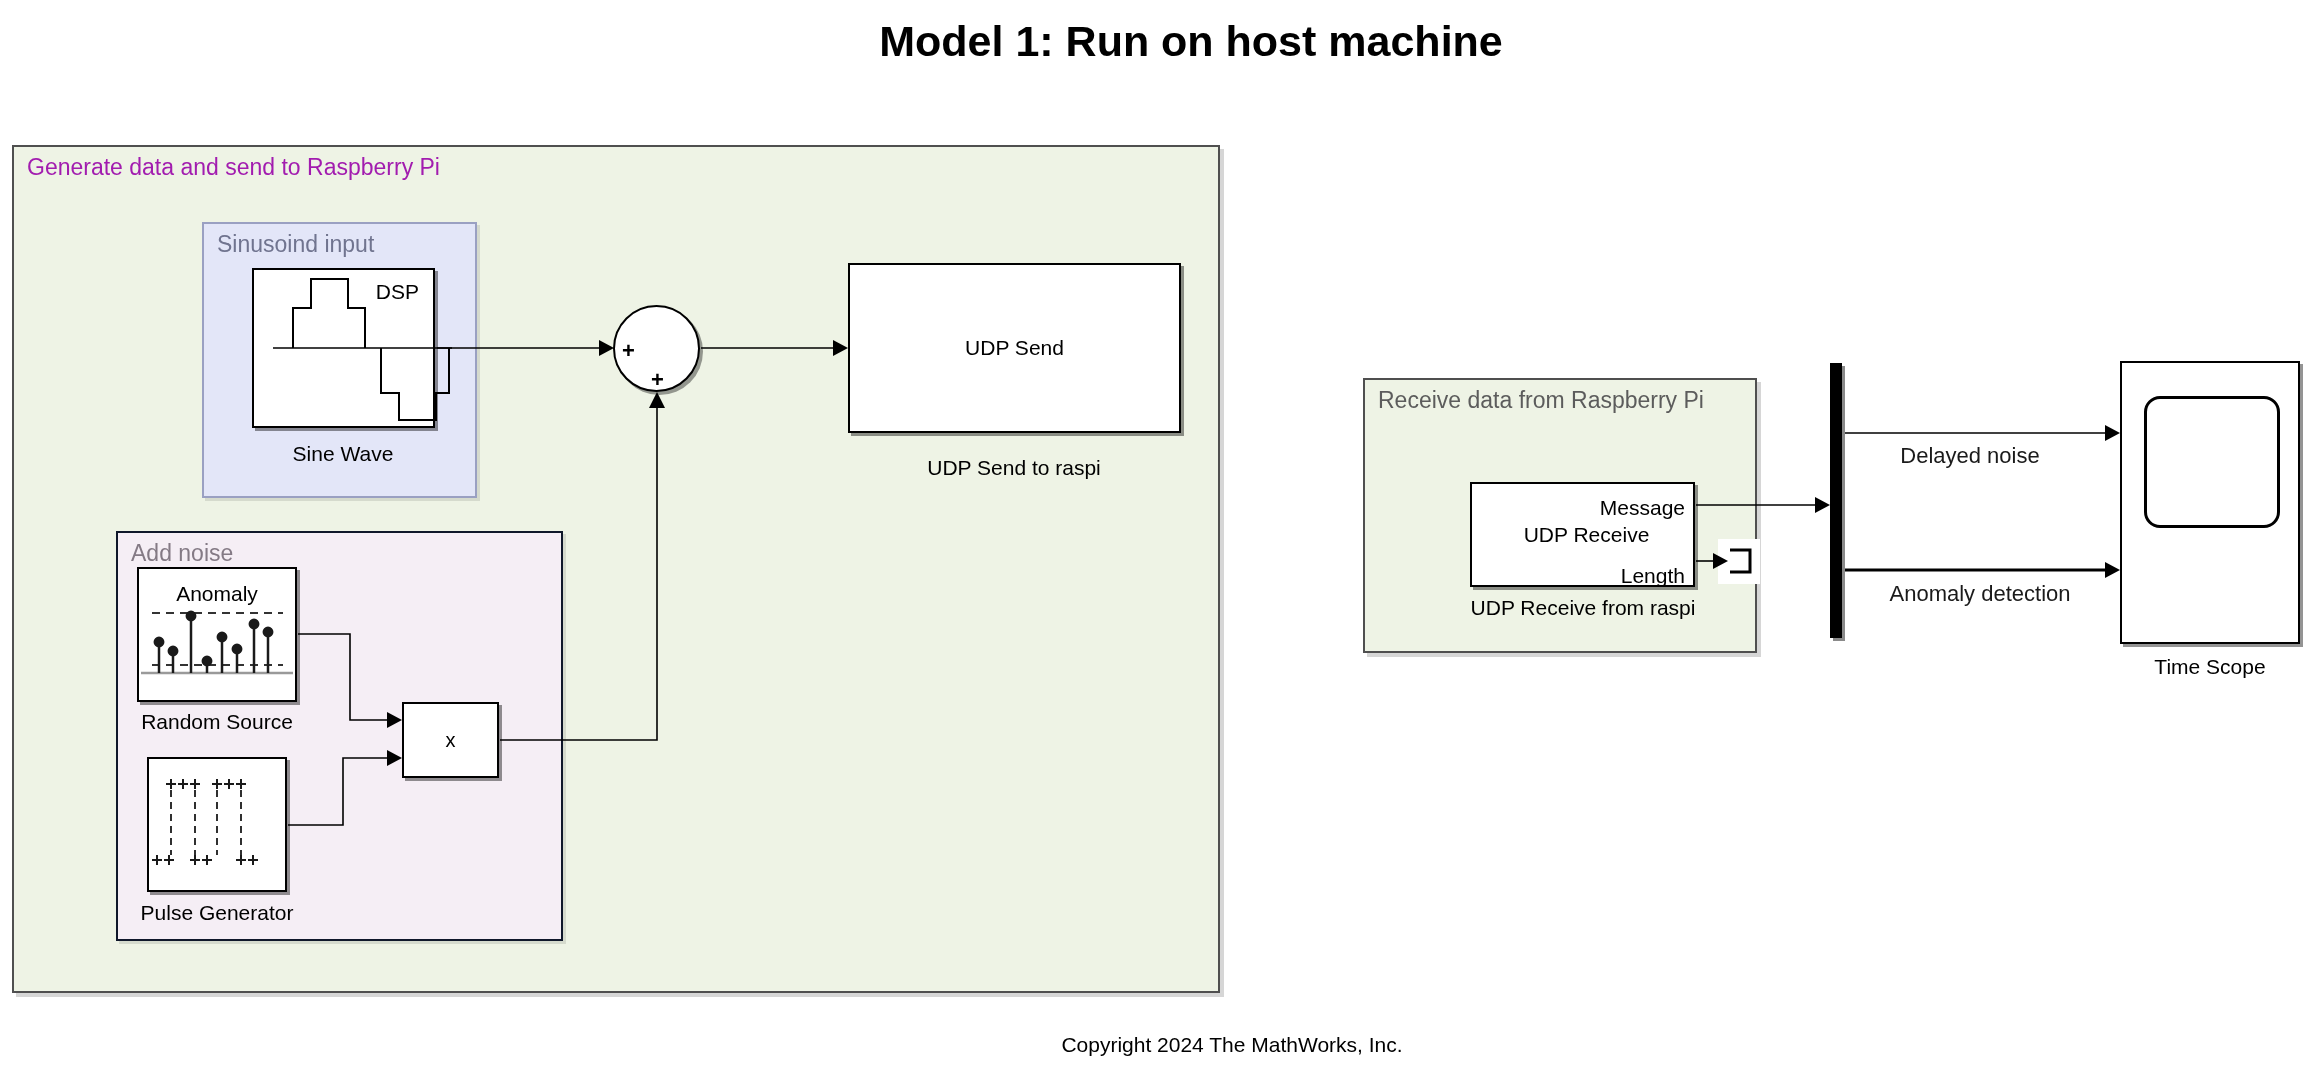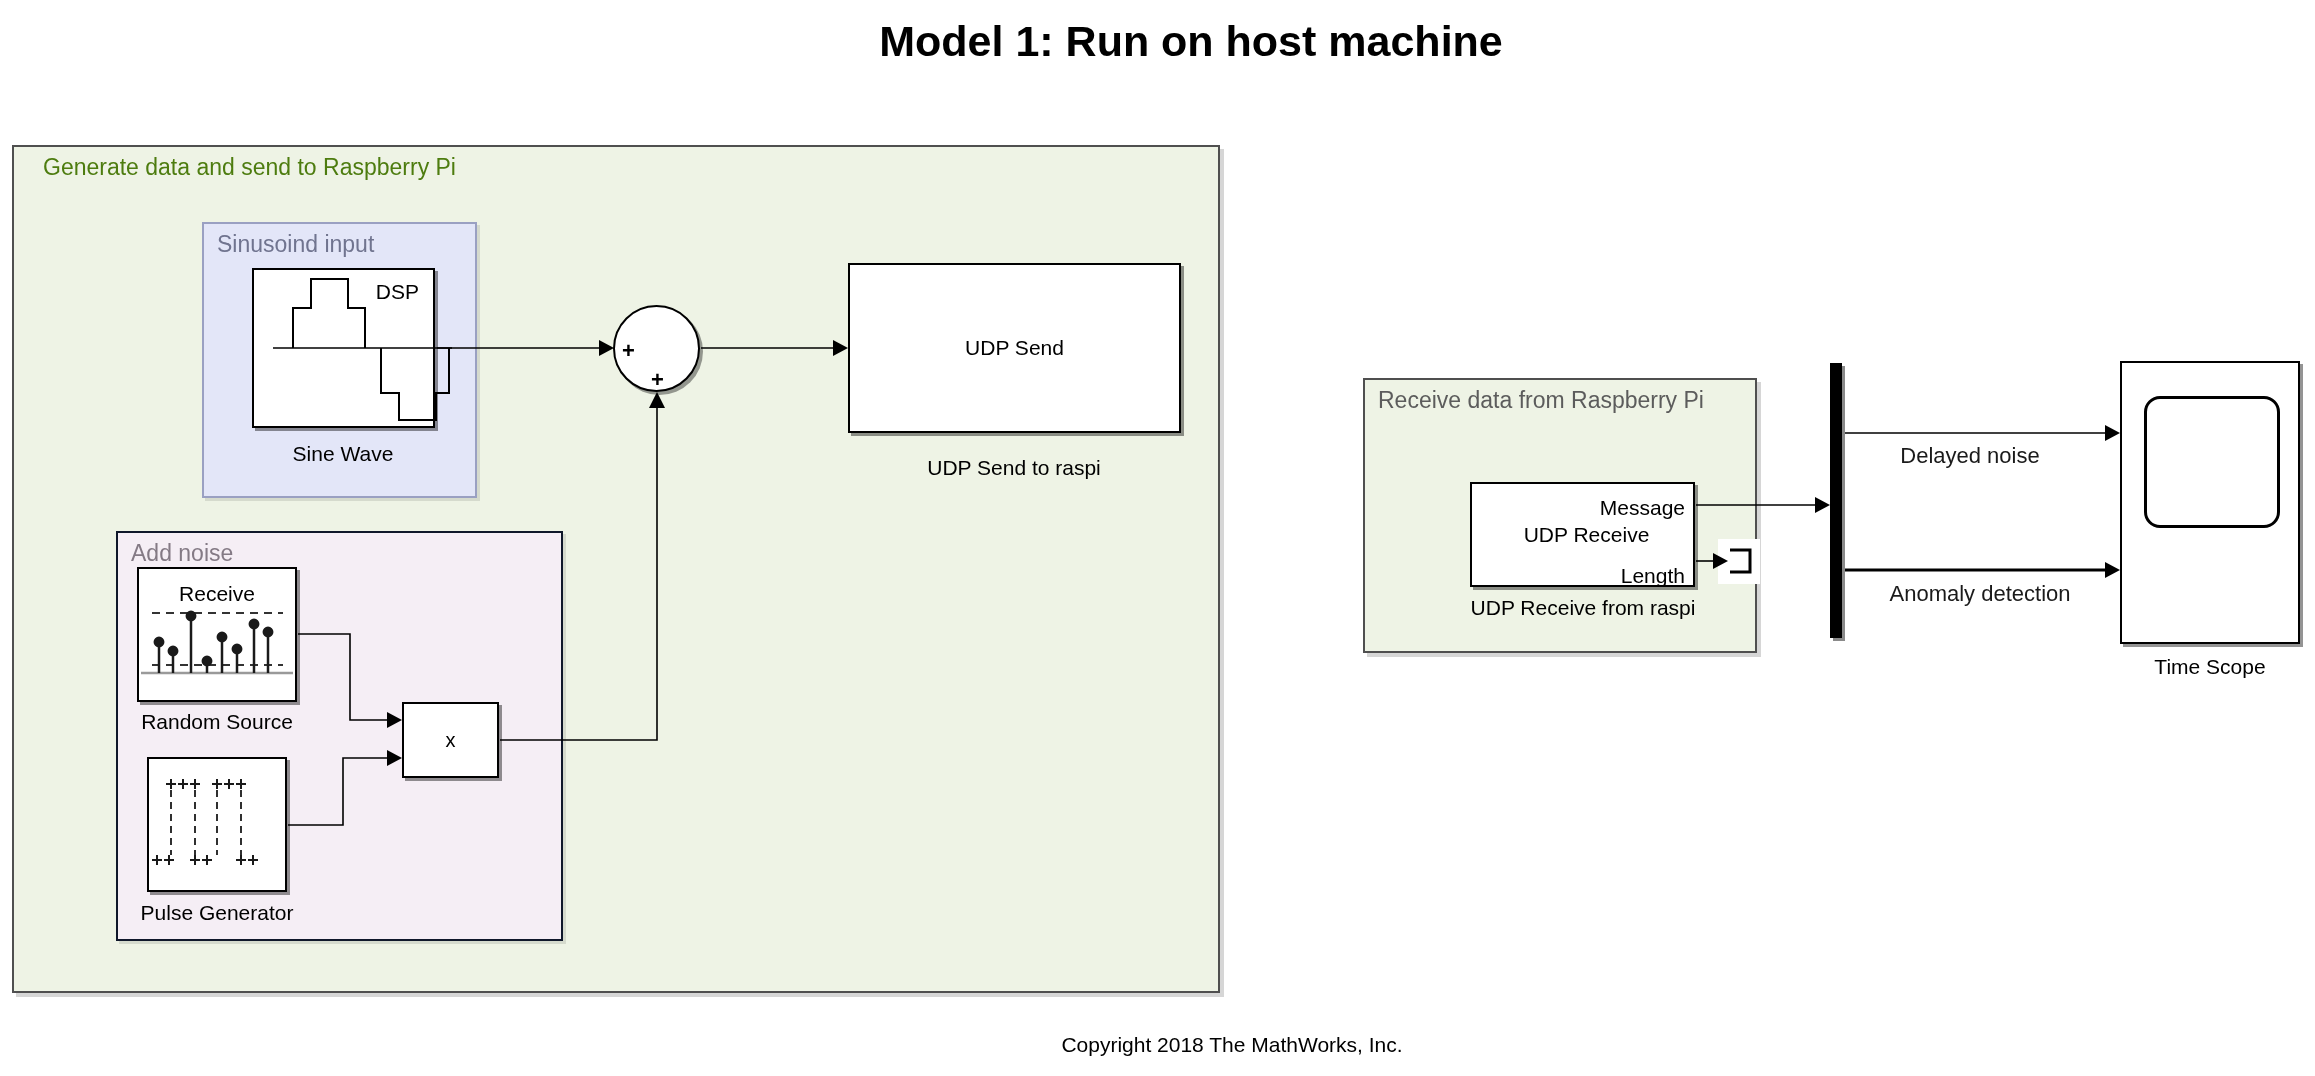--- a/index.html
+++ b/index.html
@@ -33,21 +33,21 @@
     background: var(--area-pink, #f5eef5);
     border: 2px solid #0f172a;
     box-shadow: 3px 3px 0 rgba(0,0,0,0.10);
   }
   .area-label {
     position: absolute;
     left: 13px; top: 7px;
     font-size: 23px;
     white-space: nowrap;
   }
-  .lbl-dark  { color: #4d7c0f; margin-left: 16px; }
+  .lbl-dark  { color: #a21caf; }
   .lbl-slate { color: #70748f; }
   .lbl-mauve { color: #847a85; }
   .lbl-gray  { color: #5c5c5c; }
 
   
   .block {
     position: absolute;
     box-sizing: border-box;
     background: #ffffff;
     border: 2px solid #000;
@@ -145,21 +145,21 @@
     <svg width="179" height="156" viewBox="0 0 179 156">
       <line x1="0" y1="78" x2="179" y2="78" stroke="#000" stroke-width="1.6"></line>
       <path d="M20 78 V38 H38 V9 H75 V38 H92 V78" fill="none" stroke="#000" stroke-width="2"></path>
       <path d="M108 78 V123 H126 V150 H163 V123 H176 V78" fill="none" stroke="#000" stroke-width="2"></path>
     </svg>
     <div class="abs" style="right:14px; top:10px; font-size:21px;">DSP</div>
   </div>
   <div class="block-label" style="left:233px; top:442px; width:220px;">Sine Wave</div>
 
   <div class="block" style="left:137px; top:567px; width:160px; height:135px;">
-    <div class="abs" style="left:0; right:0; top:13px; text-align:center; font-size:21px;">Receive</div>
+    <div class="abs" style="left:0; right:0; top:13px; text-align:center; font-size:21px;">Anomaly</div>
     <svg class="abs" style="left:0; top:0;" width="156" height="131" viewBox="0 0 156 131">
       <line x1="13" y1="44" x2="144" y2="44" stroke="#333" stroke-width="2" stroke-dasharray="8,6"></line>
       <line x1="13" y1="96" x2="144" y2="96" stroke="#333" stroke-width="2" stroke-dasharray="8,6"></line>
       <line x1="2" y1="104" x2="154" y2="104" stroke="#9a9a9a" stroke-width="2.5"></line>
       <g stroke="#1a1a1a" stroke-width="2.5" fill="#1a1a1a">
         <line x1="20" y1="104" x2="20" y2="73"></line>
           <circle cx="20" cy="73" r="4.2"></circle>
         <line x1="34" y1="104" x2="34" y2="82"></line>
           <circle cx="34" cy="82" r="4.2"></circle>
         <line x1="52" y1="104" x2="52" y2="47"></line>
@@ -229,21 +229,21 @@
   <div class="block-label" style="left:1433px; top:596px; width:300px;">UDP Receive from raspi</div>
 
   <div class="block" style="left:2120px; top:361px; width:180px; height:283px;">
     <div class="scope-screen"></div>
   </div>
   <div class="block-label" style="left:2100px; top:655px; width:220px;">Time Scope</div>
 
   <div class="signal-label" style="left:1860px; top:443px; width:220px;">Delayed noise</div>
   <div class="signal-label" style="left:1870px; top:581px; width:220px;">Anomaly detection</div>
 
-  <div id="copyright">Copyright 2018 The MathWorks, Inc.</div>
+  <div id="copyright">Copyright 2024 The MathWorks, Inc.</div>
 
   <svg id="overlay" width="2315" height="1076" viewBox="0 0 2315 1076">
 
     <rect x="1718" y="539" width="42" height="45" fill="#ffffff"></rect>
 
     <g stroke="#000" stroke-width="1.6" fill="none">
 
       <line x1="437" y1="348" x2="601" y2="348"></line>
 
       <line x1="701" y1="348" x2="836" y2="348"></line>

